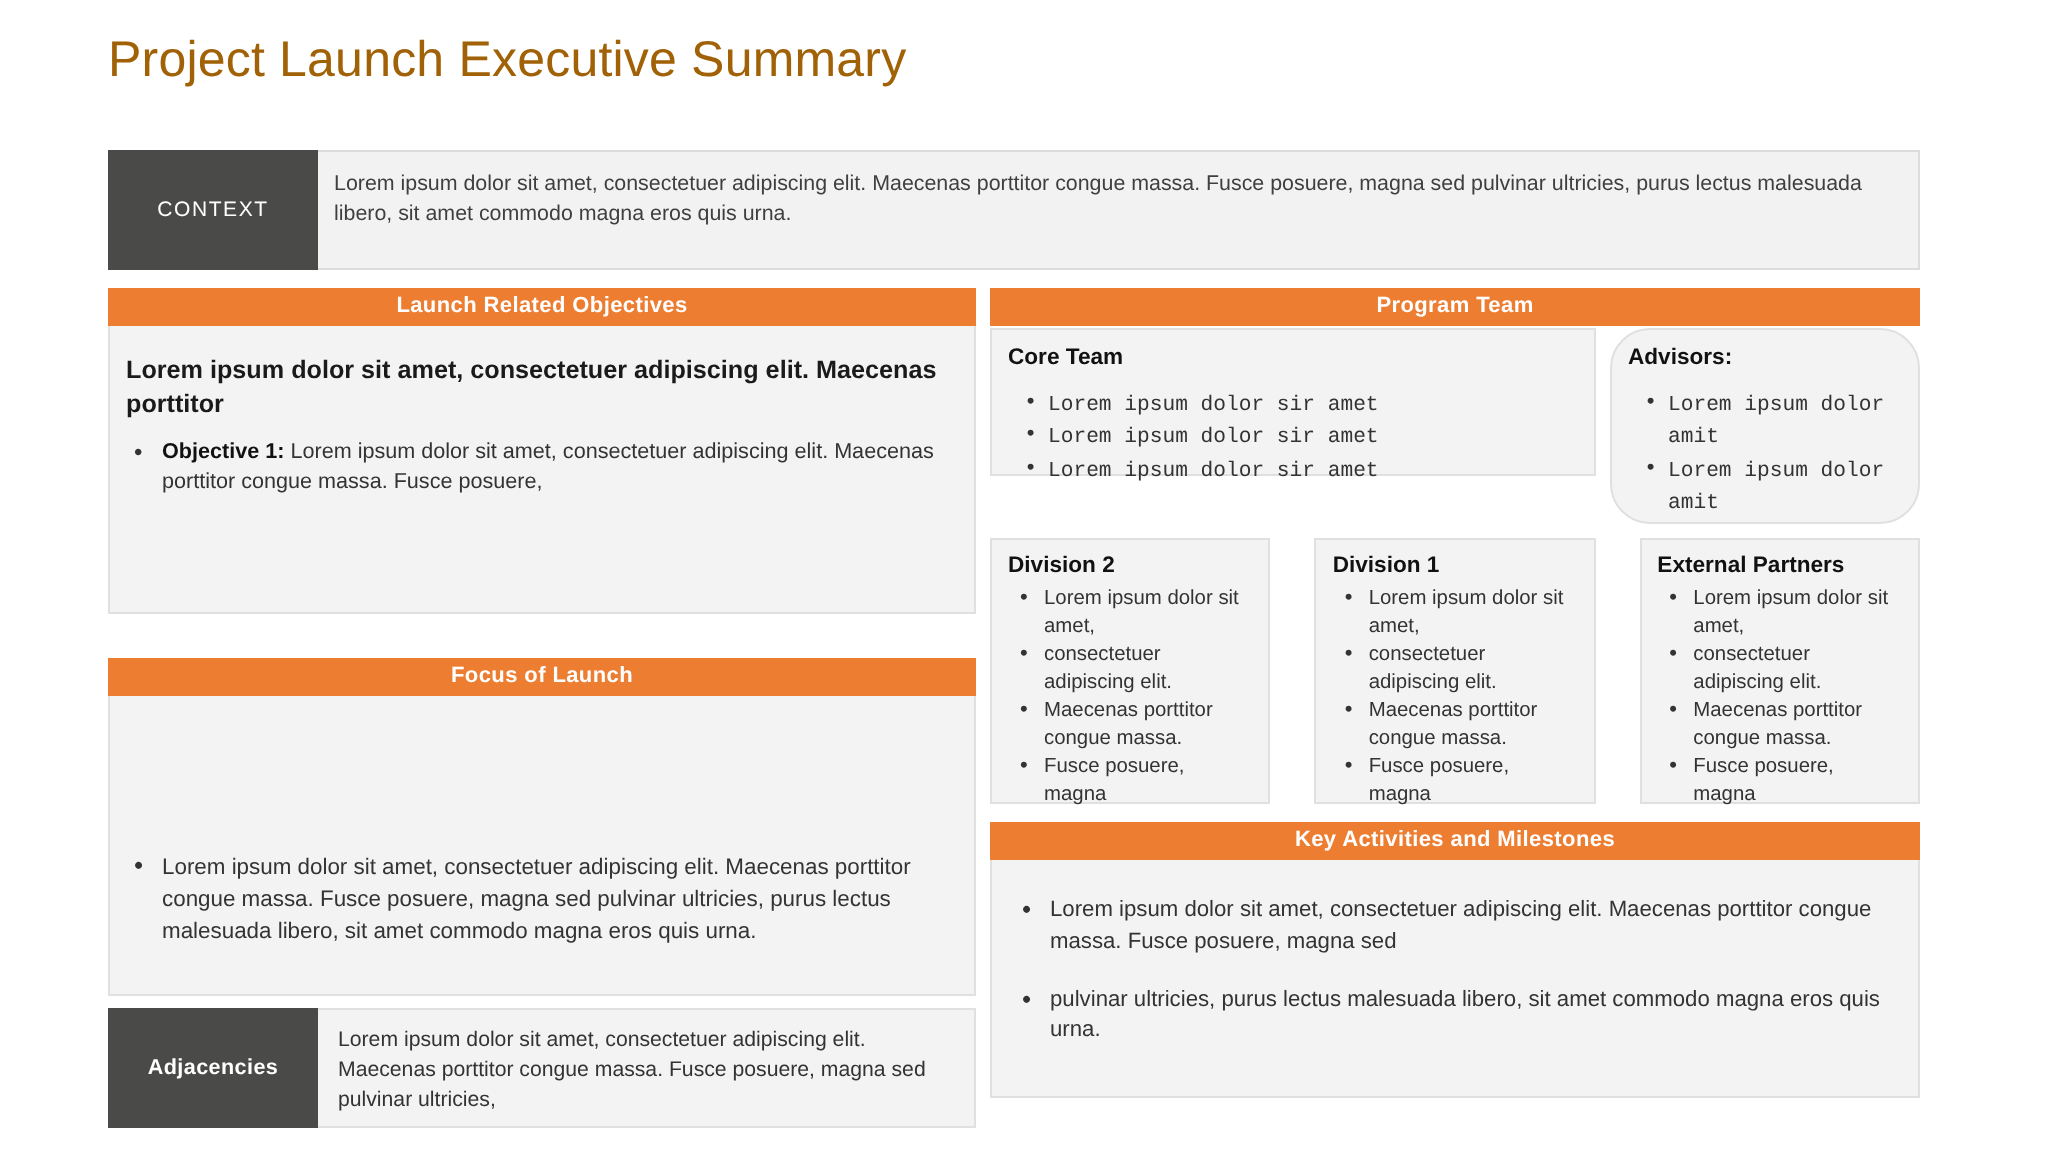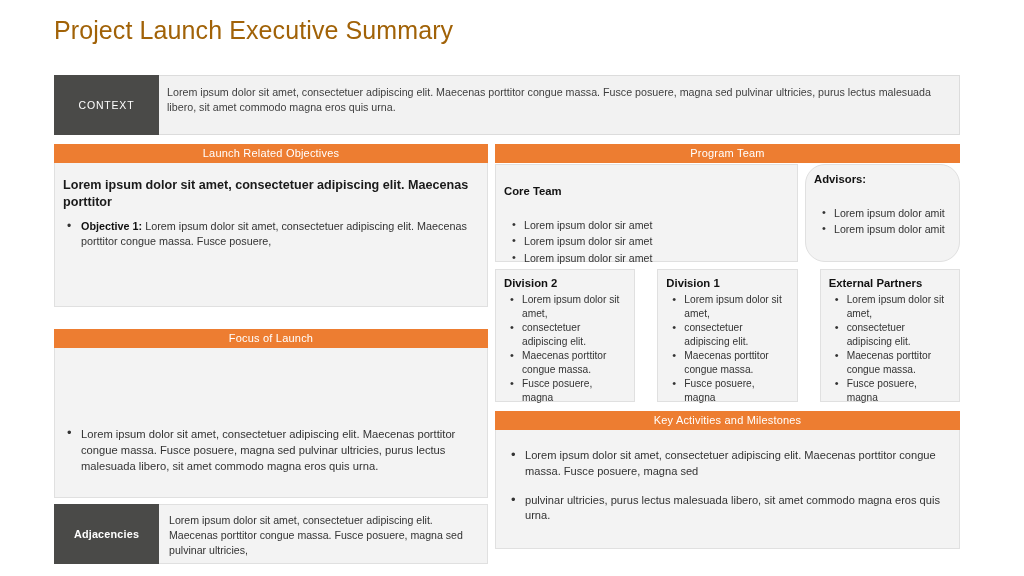--- a/index.html
+++ b/index.html
@@ -75,21 +75,21 @@
     left: 495px;
     top: 144px;
     width: 465px;
   }
 
   
   .bar {
     background: #ed7d31;
     color: #ffffff;
     font-size: 11px;
-    font-weight: normal;
+    font-weight: bold;
     text-align: center;
     line-height: 19px;
     height: 19px;
     letter-spacing: 0.2px;
   }
 
   .panel {
     background: #f3f3f3;
     border: 1px solid #e0e0e0;
     border-top: none;
@@ -202,27 +202,28 @@
     border: 1px solid #e0e0e0;
     box-sizing: border-box;
     padding: 7px 7px 6px 8px;
   }
   .box-title {
     font-size: 11.3px;
     font-weight: bold;
     color: #111;
     margin-bottom: 4px;
   }
-  .core-box { flex: 0 0 303px; height: 98px; padding-top: 20px; }
+  .core-box { flex: 0 0 303px; height: 74px; padding-top: 8px; }
   .advisors-box { flex: 1 1 auto; height: 98px; padding-top: 8px; border-radius: 20px; }
 
   ul.tight {
     list-style: none;
-    margin: 20px 0 0 0;
-    padding: 0;
+    margin: 10px 0 0 0;
+    padding: 0;
+    font-family: Liberation Mono, monospace;
   }
   ul.tight > li {
     position: relative;
     padding-left: 20px;
     font-size: 10.6px;
     line-height: 1.55;
     color: #333;
   }
   ul.tight > li:before {
     content: "\2022";

